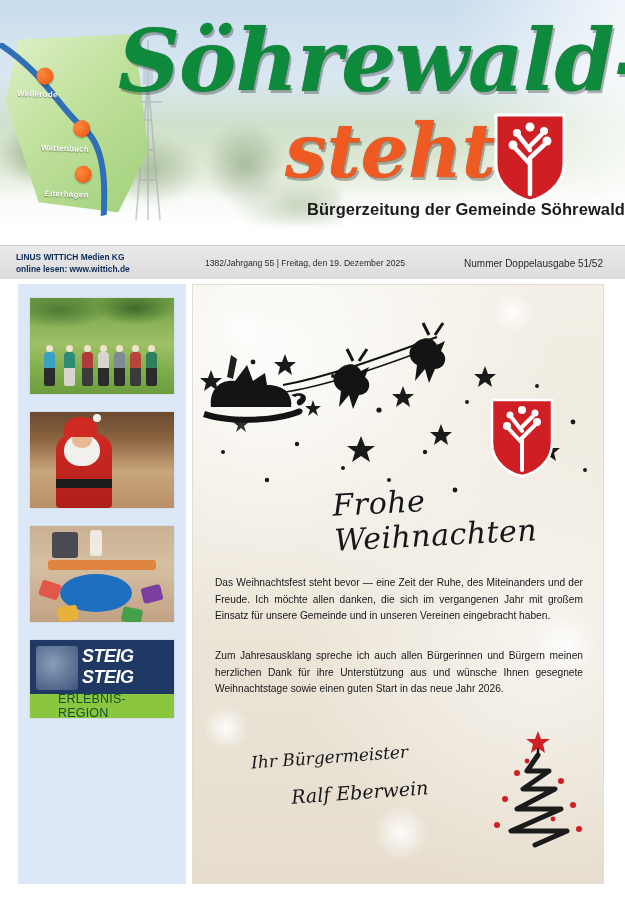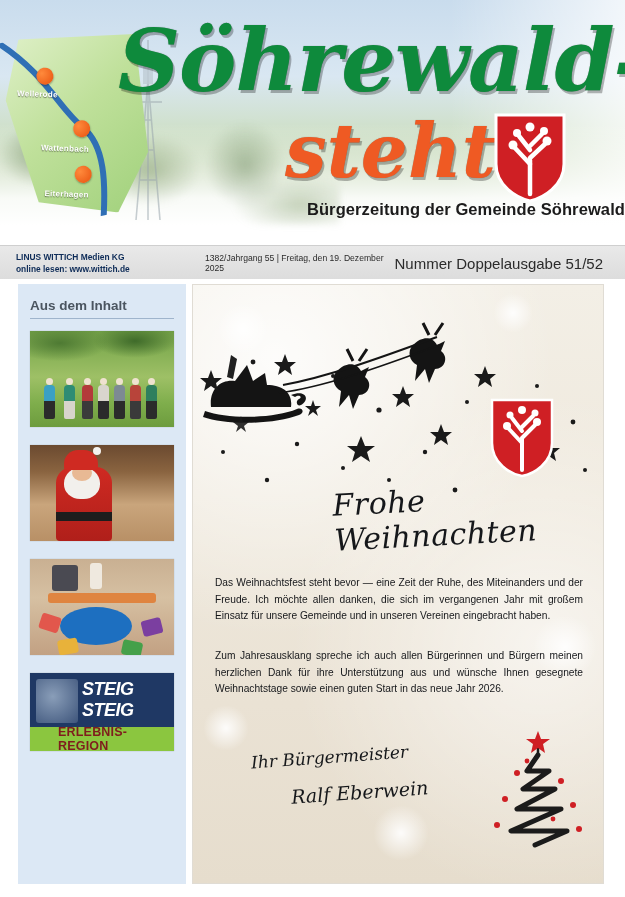--- a/index.html
+++ b/index.html
@@ -78,21 +78,21 @@
     position:absolute;left:0;top:245px;width:625px;height:34px;
     background:linear-gradient(to bottom,#e9e9e9,#dcdcdc);
     border-top:1px solid #cfcfcf;border-bottom:1px solid #cfcfcf;
     display:flex;align-items:center;
   }
   .infobar-left{
     width:172px;padding-left:16px;box-sizing:border-box;
     font-size:8.4px;font-weight:700;color:#0d2b57;line-height:1.45;
   }
   .infobar-mid{flex:1;font-size:8.6px;color:#2b2b2b;margin-left:33px;}
-  .infobar-right{padding-right:22px;font-size:15px;color:#2b2b2b;}
+  .infobar-right{padding-right:22px;font-size:10px;color:#2b2b2b;}
 
   
   .content{position:absolute;left:0;top:279px;width:625px;height:618px;background:#fff;}
 
   
   .sidebar{
     position:absolute;left:18px;top:5px;width:168px;height:600px;
     background:#dce8f5;
     box-sizing:border-box;padding:14px 12px;
   }
@@ -134,21 +134,21 @@
 
   .ad-grimm{width:144px;height:78px;position:relative;overflow:hidden;
     background:#1f3864;box-shadow:0 0 1px rgba(0,0,0,.3);}
   .ad-grimm-top{position:absolute;left:0;top:0;width:144px;height:54px;background:#1f3864;}
   .ad-faces{position:absolute;left:6px;top:6px;width:42px;height:44px;
     background:radial-gradient(circle at 40% 40%,#8fa3bd,#3f567c);border-radius:3px;opacity:.95;}
   .ad-g1{position:absolute;left:52px;top:6px;font-size:18px;font-weight:700;font-style:italic;color:#fff;letter-spacing:-.5px;}
   .ad-g2{position:absolute;left:52px;top:27px;font-size:18px;font-weight:700;font-style:italic;color:#fff;letter-spacing:-.5px;}
   .ad-grimm-bot{position:absolute;left:0;bottom:0;width:144px;height:24px;background:#8bc63f;
     display:flex;align-items:center;justify-content:center;}
-  .ad-g3{font-size:12.5px;font-weight:700;color:#7f1d1d;letter-spacing:.2px;margin-left:28px;}
+  .ad-g3{font-size:12.5px;font-weight:400;color:#14532d;letter-spacing:.2px;margin-left:28px;}
 
   
   .xmas{
     position:absolute;left:192px;top:5px;width:412px;height:600px;
     box-sizing:border-box;
     border:1px solid #e0dcd4;
     background:
       radial-gradient(circle at 20% 12%, rgba(255,255,255,.85), transparent 45%),
       radial-gradient(circle at 85% 60%, rgba(255,255,255,.6), transparent 50%),
       linear-gradient(to bottom,#f3efe6 0%,#efe9dd 35%,#eae2d4 70%,#e6ddcd 100%);
@@ -247,21 +247,20 @@
       <div>LINUS WITTICH Medien KG</div>
       <div>online lesen: www.wittich.de</div>
     </div>
     <div class="infobar-mid">1382/Jahrgang 55  |  Freitag, den 19. Dezember 2025</div>
     <div class="infobar-right">Nummer Doppelausgabe 51/52</div>
   </div>
 
   <div class="content">
 
     <div class="sidebar">
-      <div class="sidebar-title">Aus dem Inhalt</div>
 
       <div class="thumb thumb-hike">
         <div class="hiker" style="left:14px;background:linear-gradient(to bottom,#3aa0c4 0%,#3aa0c4 48%,#2b2b2b 48%);"></div>
         <div class="hiker" style="left:34px;background:linear-gradient(to bottom,#2e8c74 0%,#2e8c74 48%,#d8d4cc 48%);"></div>
         <div class="hiker" style="left:52px;background:linear-gradient(to bottom,#b33a3a 0%,#b33a3a 48%,#3a3a3a 48%);"></div>
         <div class="hiker" style="left:68px;background:linear-gradient(to bottom,#d9d5cd 0%,#d9d5cd 48%,#2b2b2b 48%);"></div>
         <div class="hiker" style="left:84px;background:linear-gradient(to bottom,#7d8a93 0%,#7d8a93 48%,#2b2b2b 48%);"></div>
         <div class="hiker" style="left:100px;background:linear-gradient(to bottom,#b8443a 0%,#b8443a 48%,#3a3a3a 48%);"></div>
         <div class="hiker" style="left:116px;background:linear-gradient(to bottom,#2f7f5e 0%,#2f7f5e 48%,#2b2b2b 48%);"></div>
       </div>

